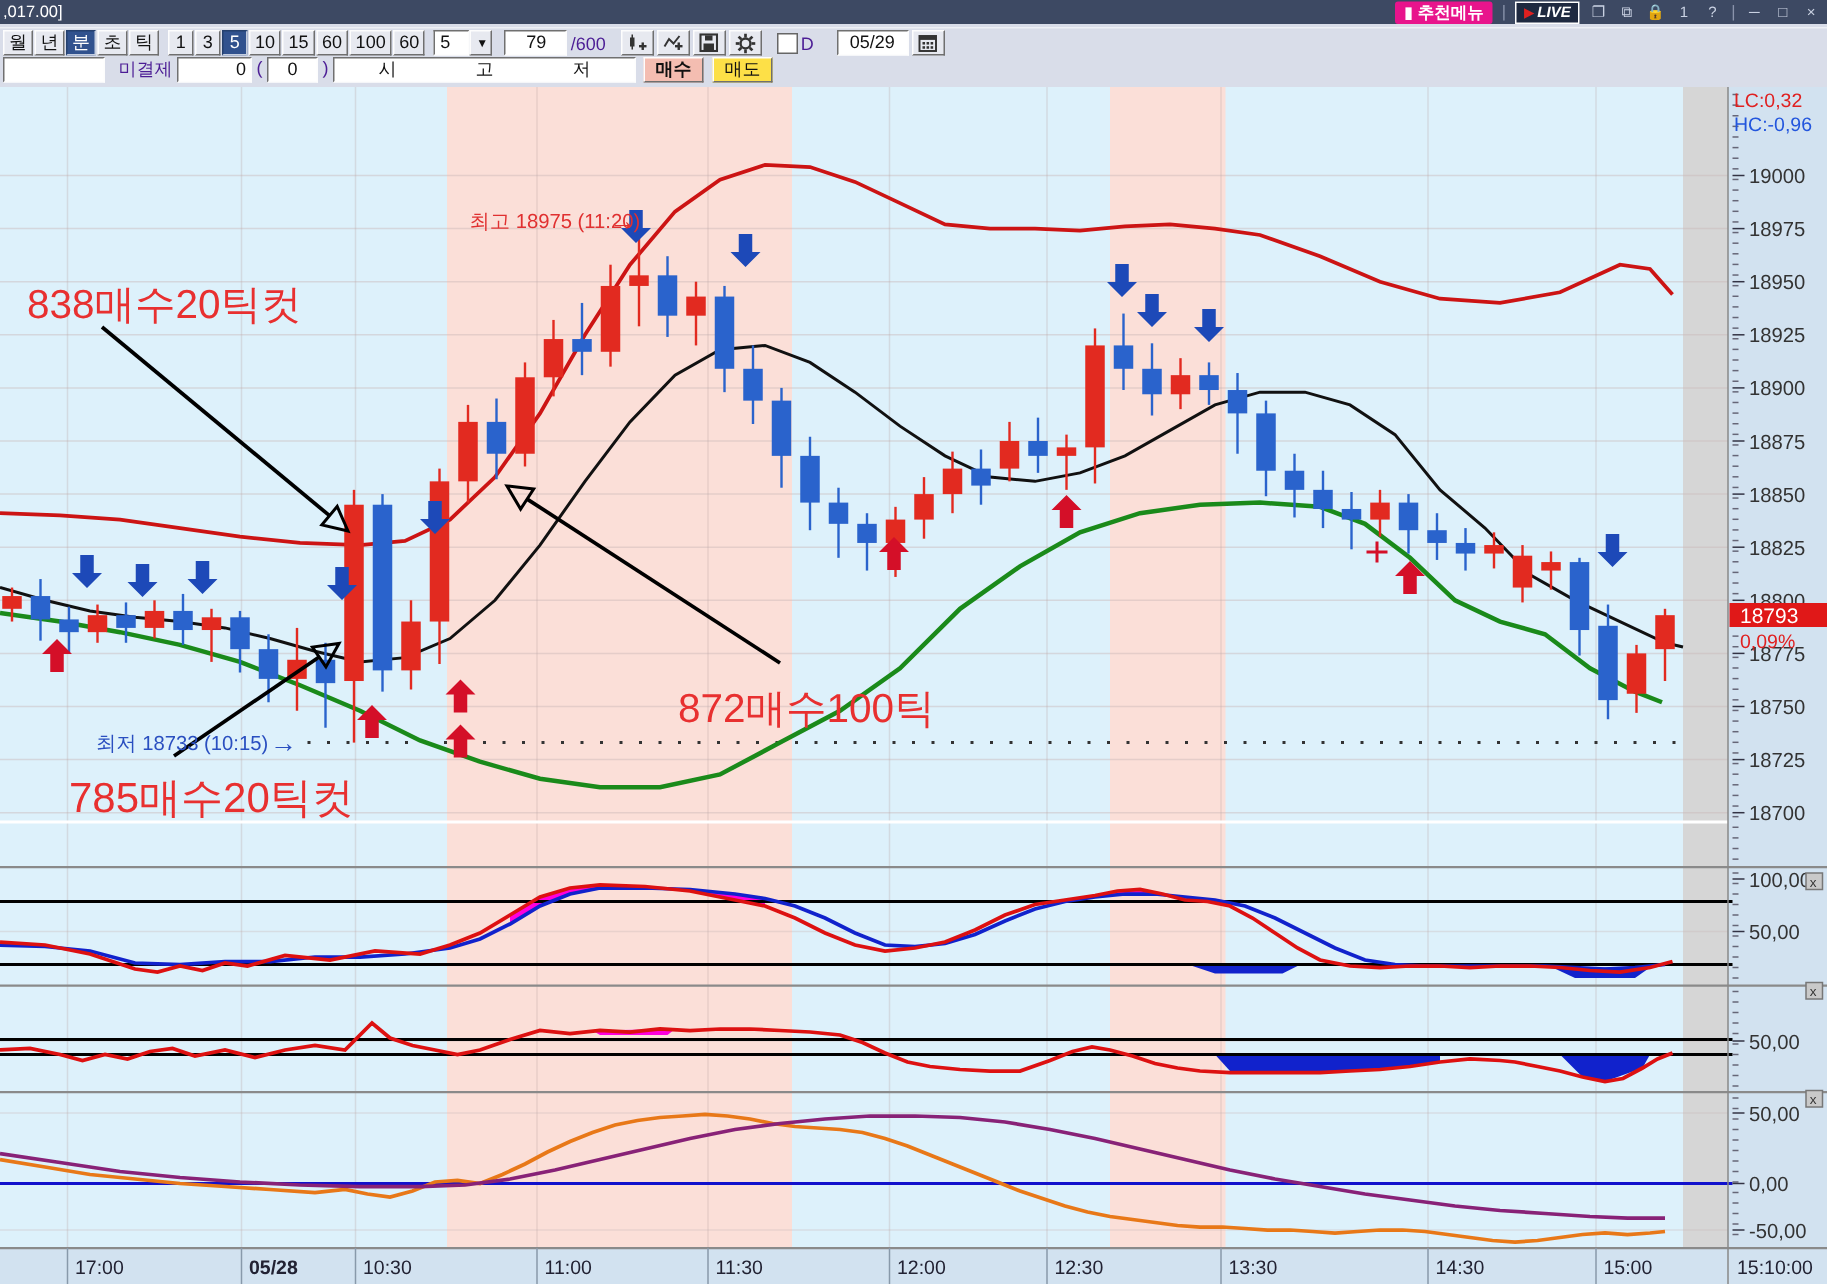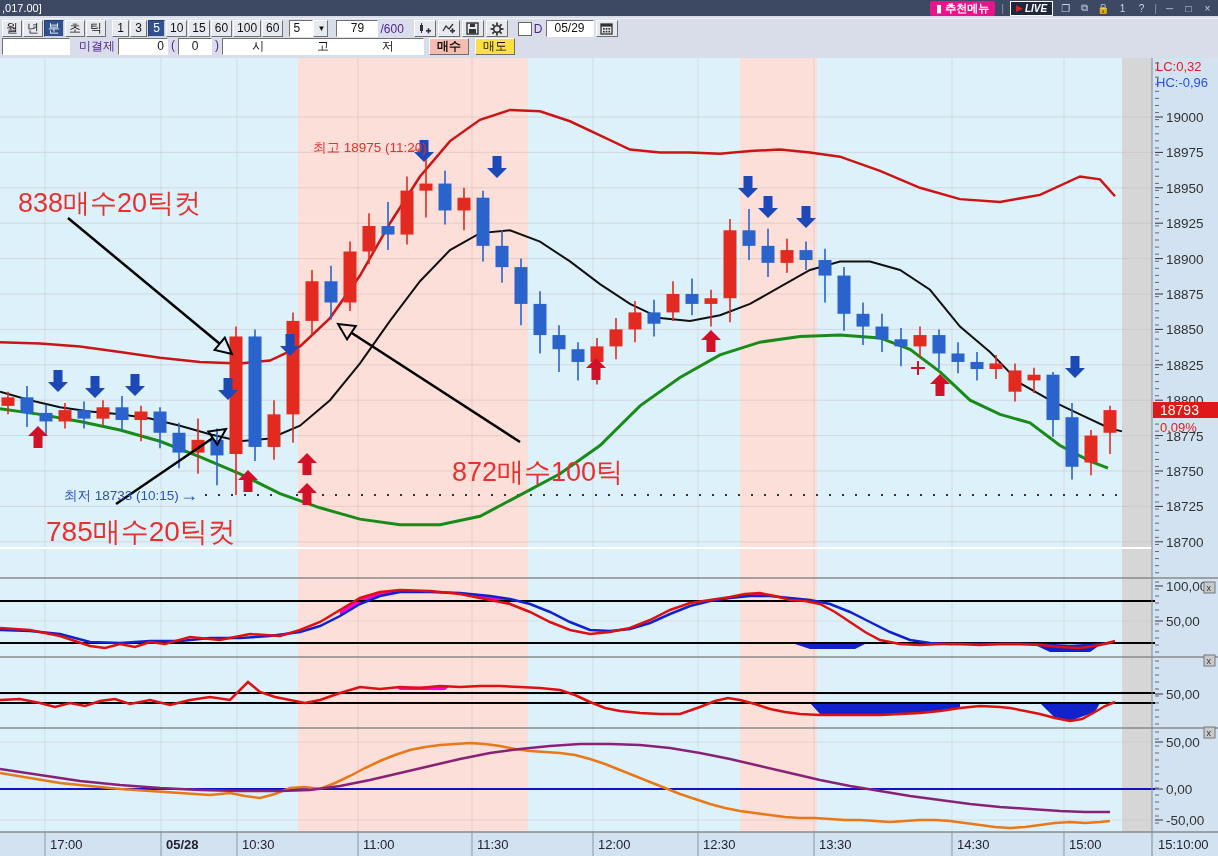--- a/index.html
+++ b/index.html
@@ -111,21 +111,21 @@
             <line x1="11" y1="7" x2="13.5" y2="7"></line>
             <line x1="2.4" y1="2.4" x2="4.2" y2="4.2"></line>
             <line x1="9.8" y1="9.8" x2="11.6" y2="11.6"></line>
             <line x1="2.4" y1="11.6" x2="4.2" y2="9.8"></line>
             <line x1="9.8" y1="4.2" x2="11.6" y2="2.4"></line>
           </g>
         </svg>
   </span>
   <span class="checkbox" style="margin-left:8px;"></span>
   <span class="lbl">D</span>
-  <span class="fld" style="width:48px;text-align:center;margin-left:1px;">05/29</span>
+  <span class="fld" style="width:48px;text-align:center;margin-left:13px;">05/29</span>
   <span class="btn iconbtn">
     <svg width="13" height="13" viewBox="0 0 13 13">
           <rect x="1" y="2" width="11" height="10" fill="none" stroke="#333" stroke-width="1.3"></rect>
           <rect x="1" y="2" width="11" height="2.6" fill="#333"></rect>
           <g fill="#333">
             <rect x="3" y="6" width="1.7" height="1.7"></rect>
             <rect x="5.7" y="6" width="1.7" height="1.7"></rect>
             <rect x="8.4" y="6" width="1.7" height="1.7"></rect>
             <rect x="3" y="8.8" width="1.7" height="1.7"></rect>
             <rect x="5.7" y="8.8" width="1.7" height="1.7"></rect>

